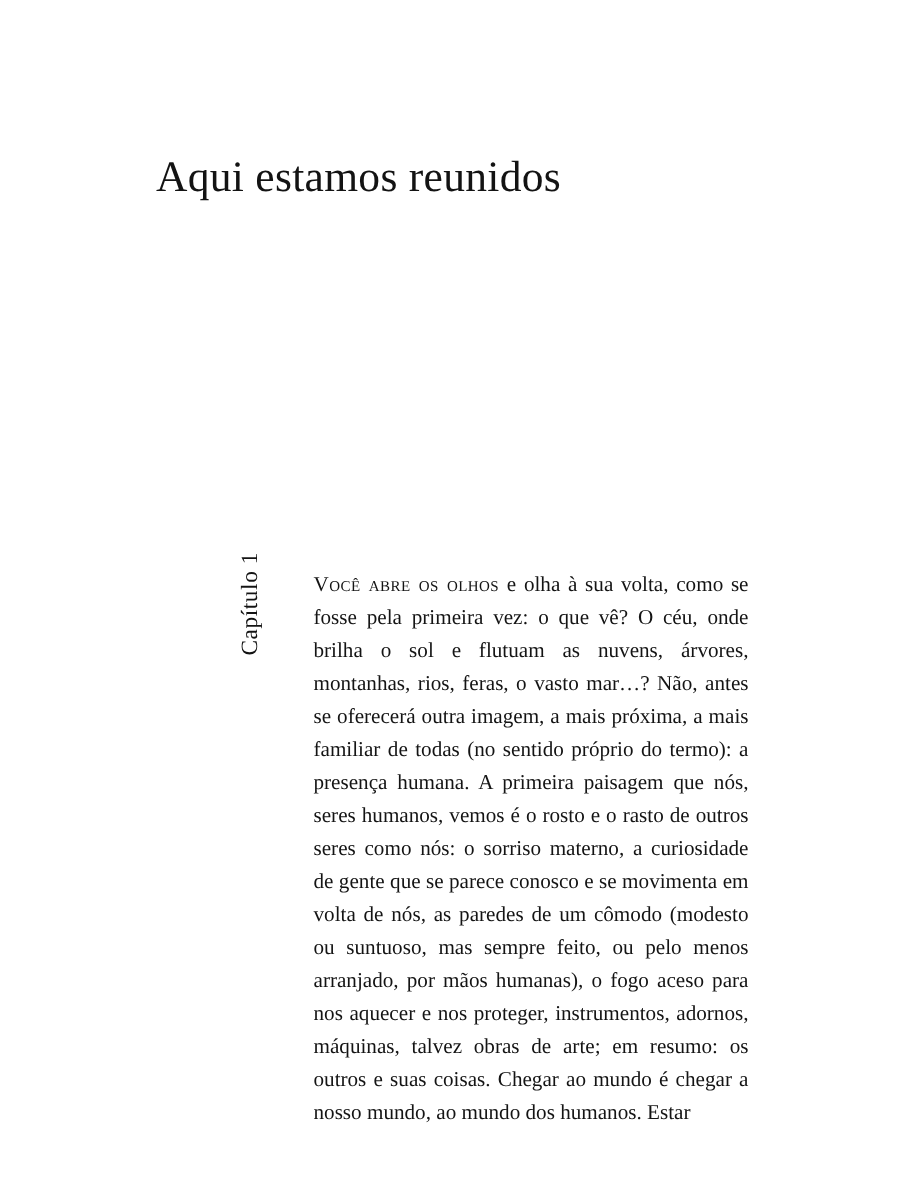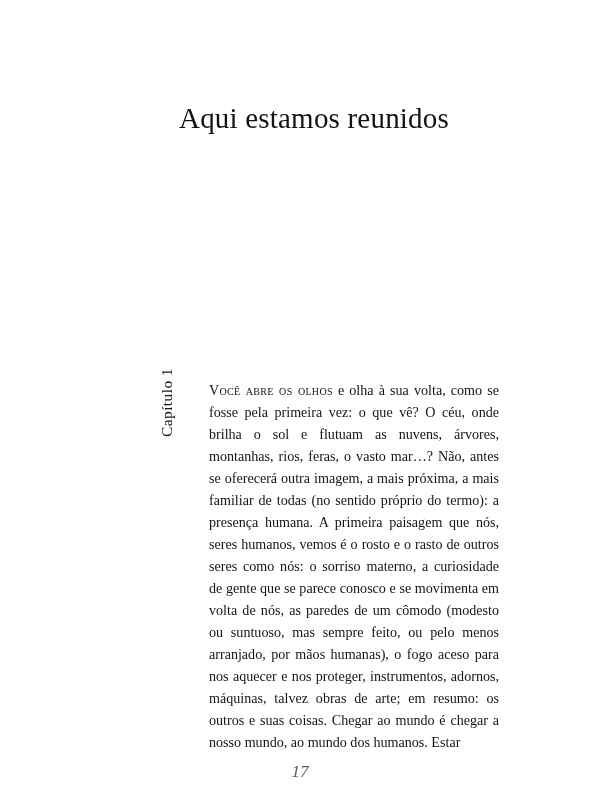--- a/index.html
+++ b/index.html
@@ -27,21 +27,20 @@
     position: absolute;
     left: 104px;
     top: 82px;
     width: 420px;
     font-family: "Liberation Serif", serif;
     font-size: 29px;
     font-weight: 400;
     letter-spacing: 0.2px;
     color: #131313;
     line-height: 1.2;
-    text-align: center;
   }
 
   .chapter-label {
     position: absolute;
     left: 158px;
     top: 368px;
     width: 22px;
     font-family: "Liberation Serif", serif;
     font-size: 15.5px;
     color: #131313;
@@ -88,15 +87,14 @@
 <body>
 
 <div class="page">
 
   <h1 class="chapter-title">Aqui estamos reunidos</h1>
 
   <div class="chapter-label">Capítulo 1</div>
 
   <p class="body-text"><span class="smallcaps">Você abre os olhos</span><span> e olha à sua volta, como se fosse pela primeira vez: o que vê? O céu, onde brilha o sol e flutuam as nuvens, árvores, montanhas, rios, feras, o vasto mar…? Não, antes se oferecerá outra imagem, a mais próxima, a mais familiar de todas (no sentido próprio do termo): a presença humana. A primeira paisagem que nós, seres humanos, vemos é o rosto e o rasto de outros seres como nós: o sorriso materno, a curiosidade de gente que se parece conosco e se movimenta em volta de nós, as paredes de um cômodo (modesto ou suntuoso, mas sempre feito, ou pelo menos arranjado, por mãos humanas), o fogo aceso para nos aquecer e nos proteger, instrumentos, adornos, máquinas, talvez obras de arte; em resumo: os outros e suas coisas. Chegar ao mundo é chegar a nosso mundo, ao mundo dos humanos. Estar</span></p>
 
-  <div class="folio">17</div>
 
 </div>
 
 </body></html>

